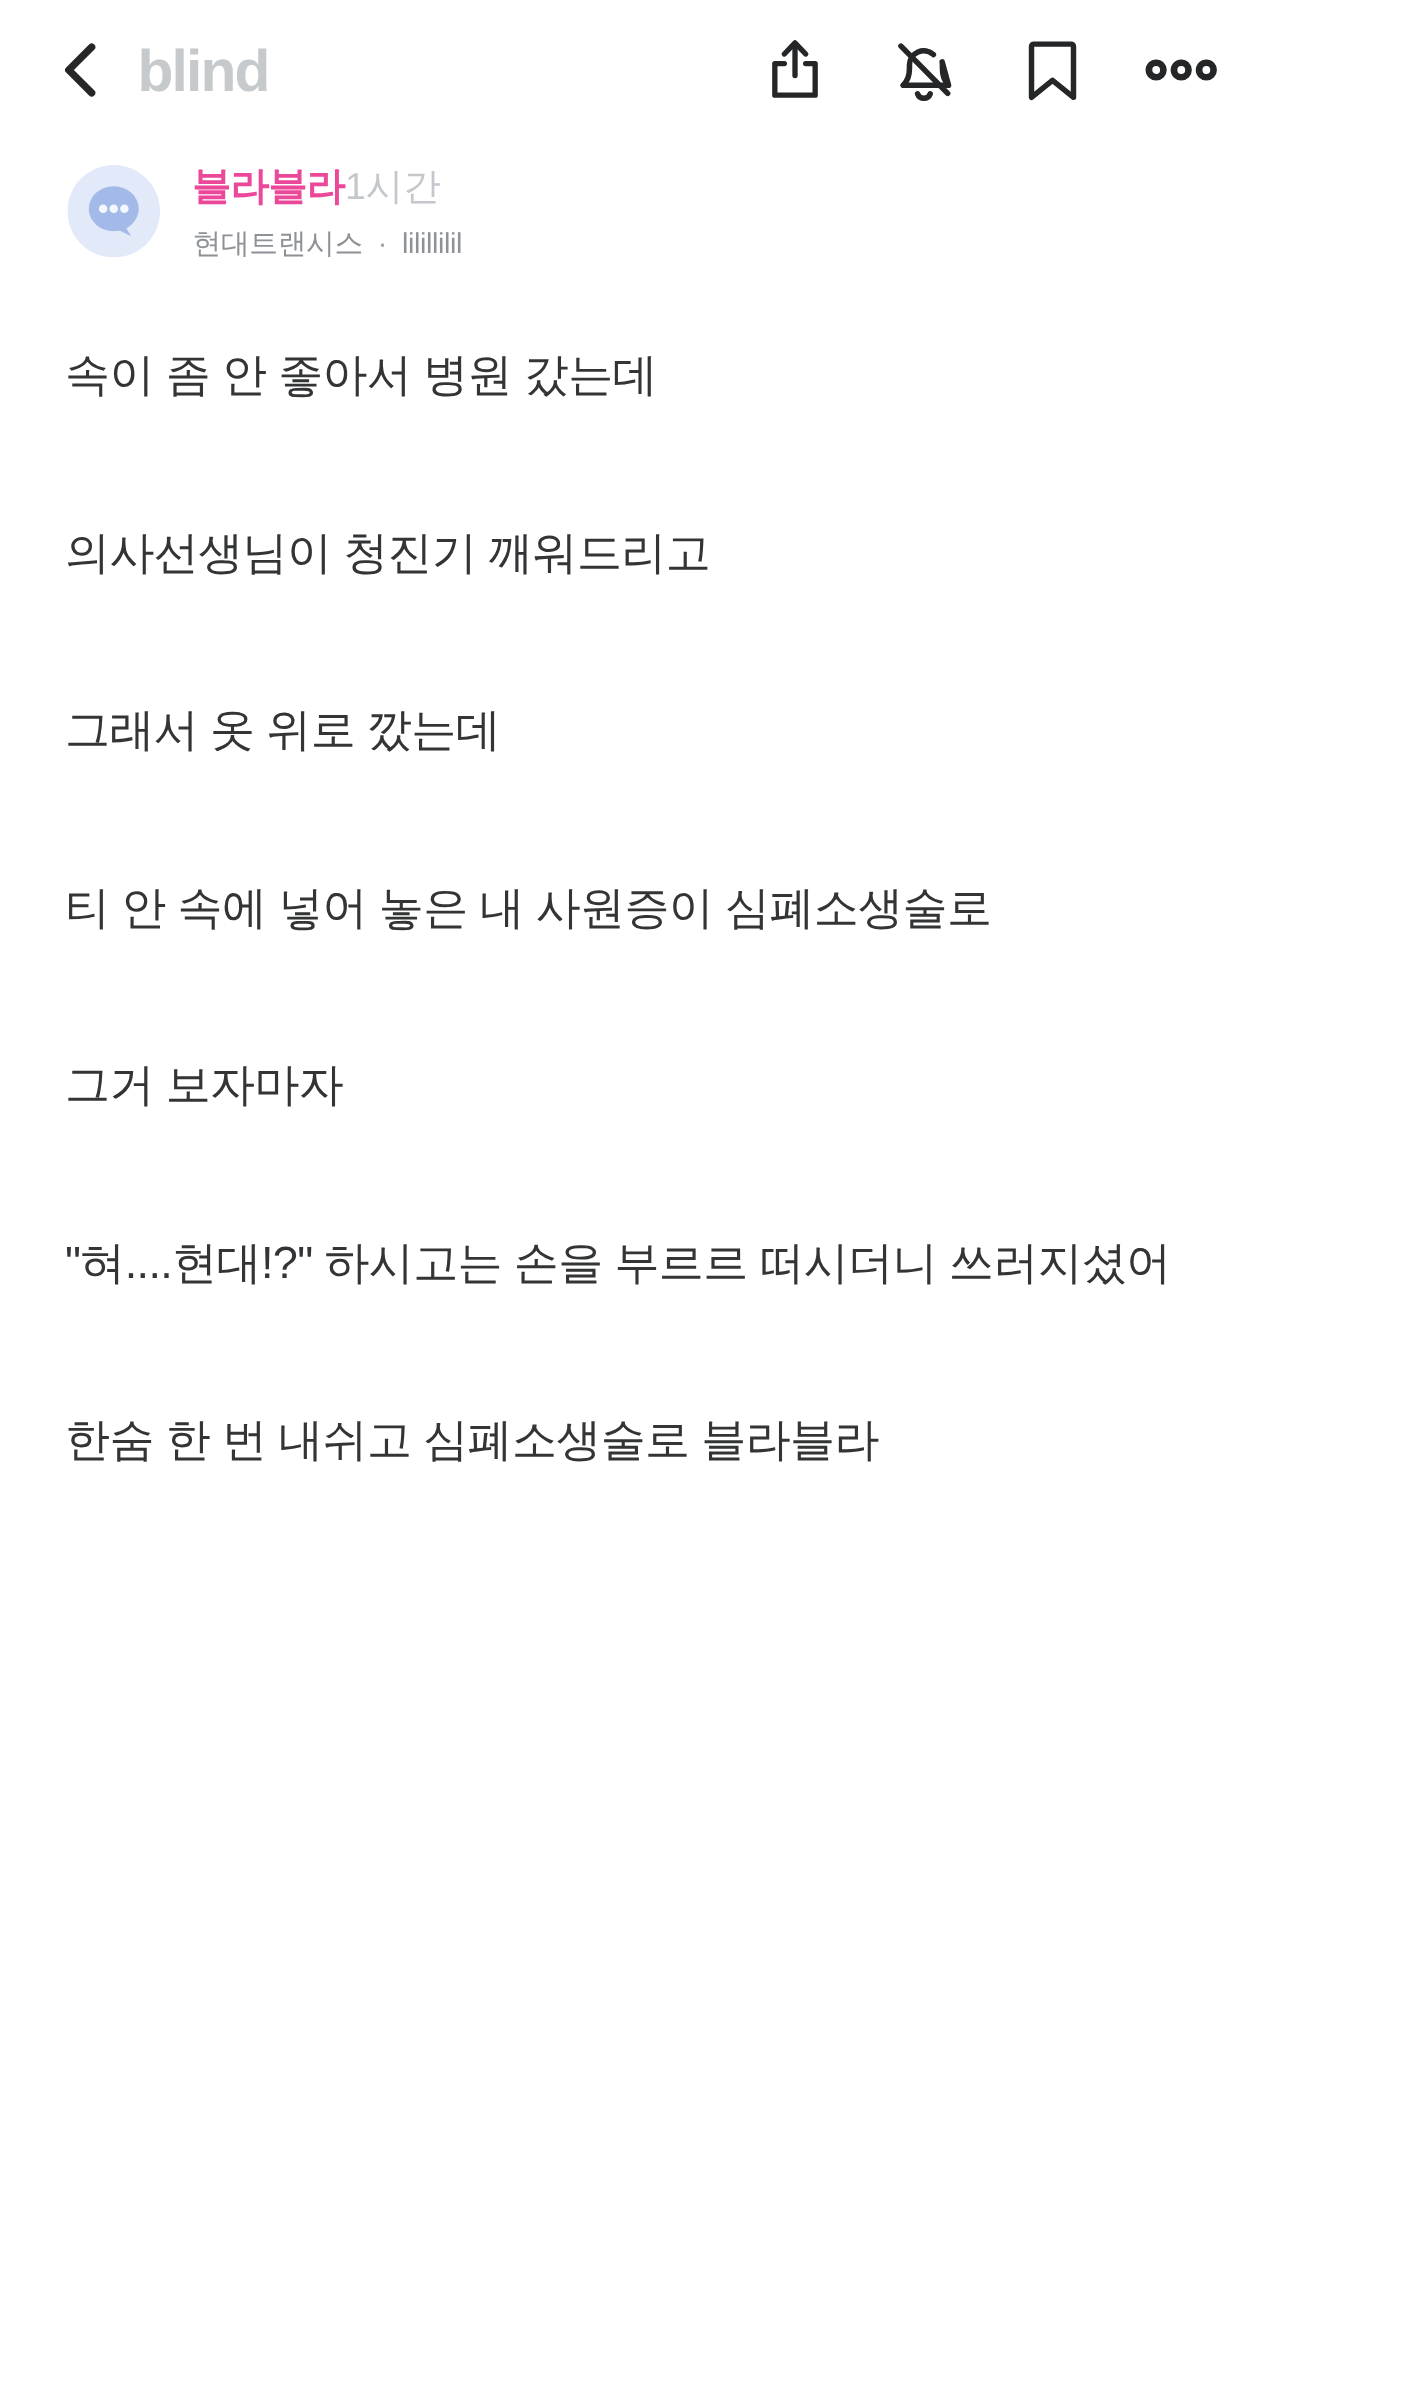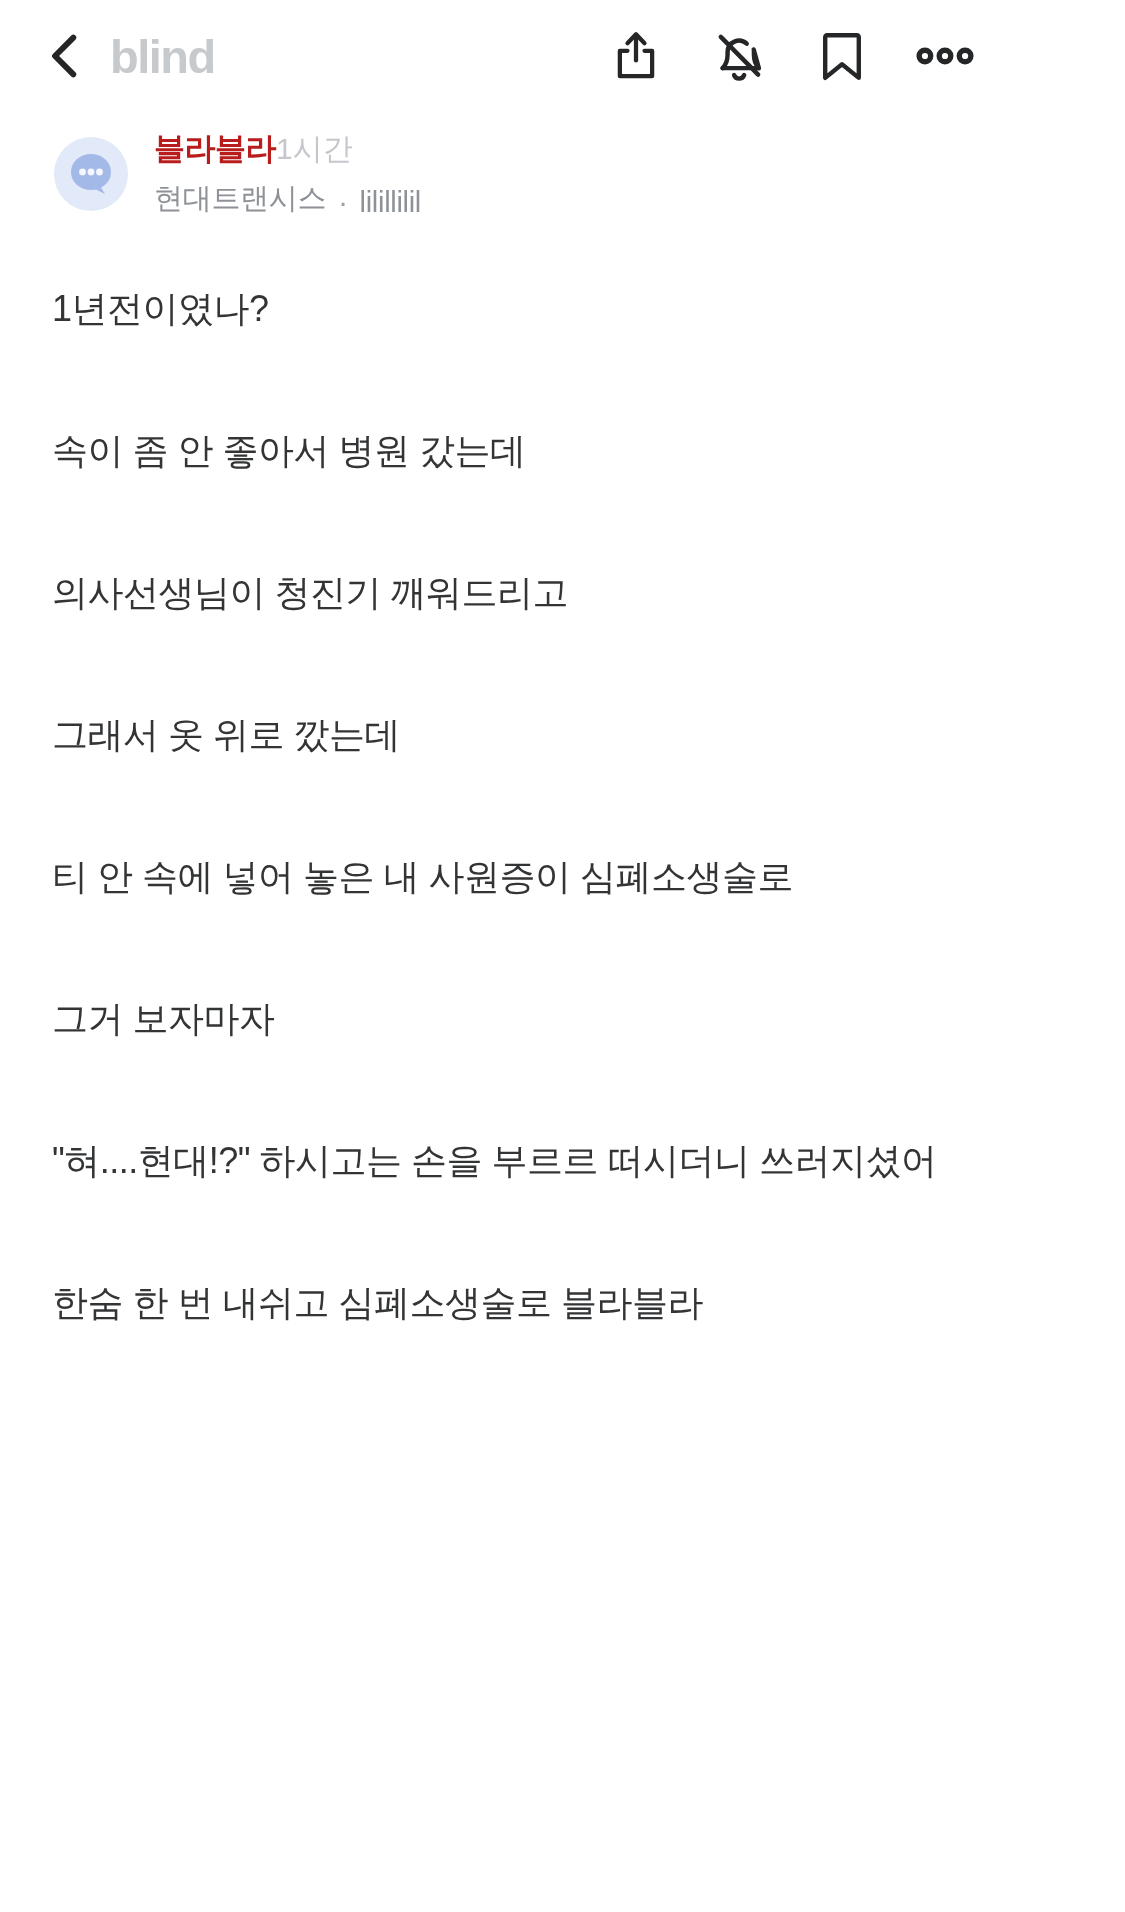--- a/index.html
+++ b/index.html
@@ -57,35 +57,35 @@
   .avatar {
     width: 74px; height: 74px;
     border-radius: 50%;
     flex: 0 0 auto;
   }
   .author-info { margin-left: 26px; }
   .author-line1 { display: flex; align-items: baseline; }
   .author-name {
     font-size: 31px;
     font-weight: 700;
-    color: #b91c1c;
+    color: #ec4899;
     letter-spacing: -0.5px;
   }
   .post-time {
     font-size: 30px;
     font-weight: 400;
     color: #c4c7cb;
   }
   .author-line2 {
     margin-top: 9px;
-    font-size: 29px;
+    font-size: 23px;
     color: #8e9297;
     letter-spacing: -0.3px;
     display: flex;
-    align-items: flex-end;
+    align-items: center;
   }
   .meta-sep { margin: 0 12px; color: #9a9ea3; }
 
   
   .post-title {
     margin: 118px 52px 0 52px;
     font-size: 51px;
     line-height: 60px;
     font-weight: 800;
     letter-spacing: -1.5px;
@@ -179,21 +179,20 @@
       <div class="author-line2">
         <span class="meta-company">현대트랜시스</span>
         <span class="meta-sep">·</span>
         <span class="meta-nick">lilillilil</span>
       </div>
     </div>
   </div>
 
 
   <div class="post-content">
-    <p>1년전이였나?</p>
     <p>속이 좀 안 좋아서 병원 갔는데</p>
     <p>의사선생님이 청진기 깨워드리고</p>
     <p>그래서 옷 위로 깠는데</p>
     <p>티 안 속에 넣어 놓은 내 사원증이 심폐소생술로</p>
     <p>그거 보자마자</p>
     <p>"혀....현대!?" 하시고는 손을 부르르 떠시더니 쓰러지셨어</p>
     <p>한숨 한 번 내쉬고 심폐소생술로 블라블라</p>
   </div>
 
 </div>

